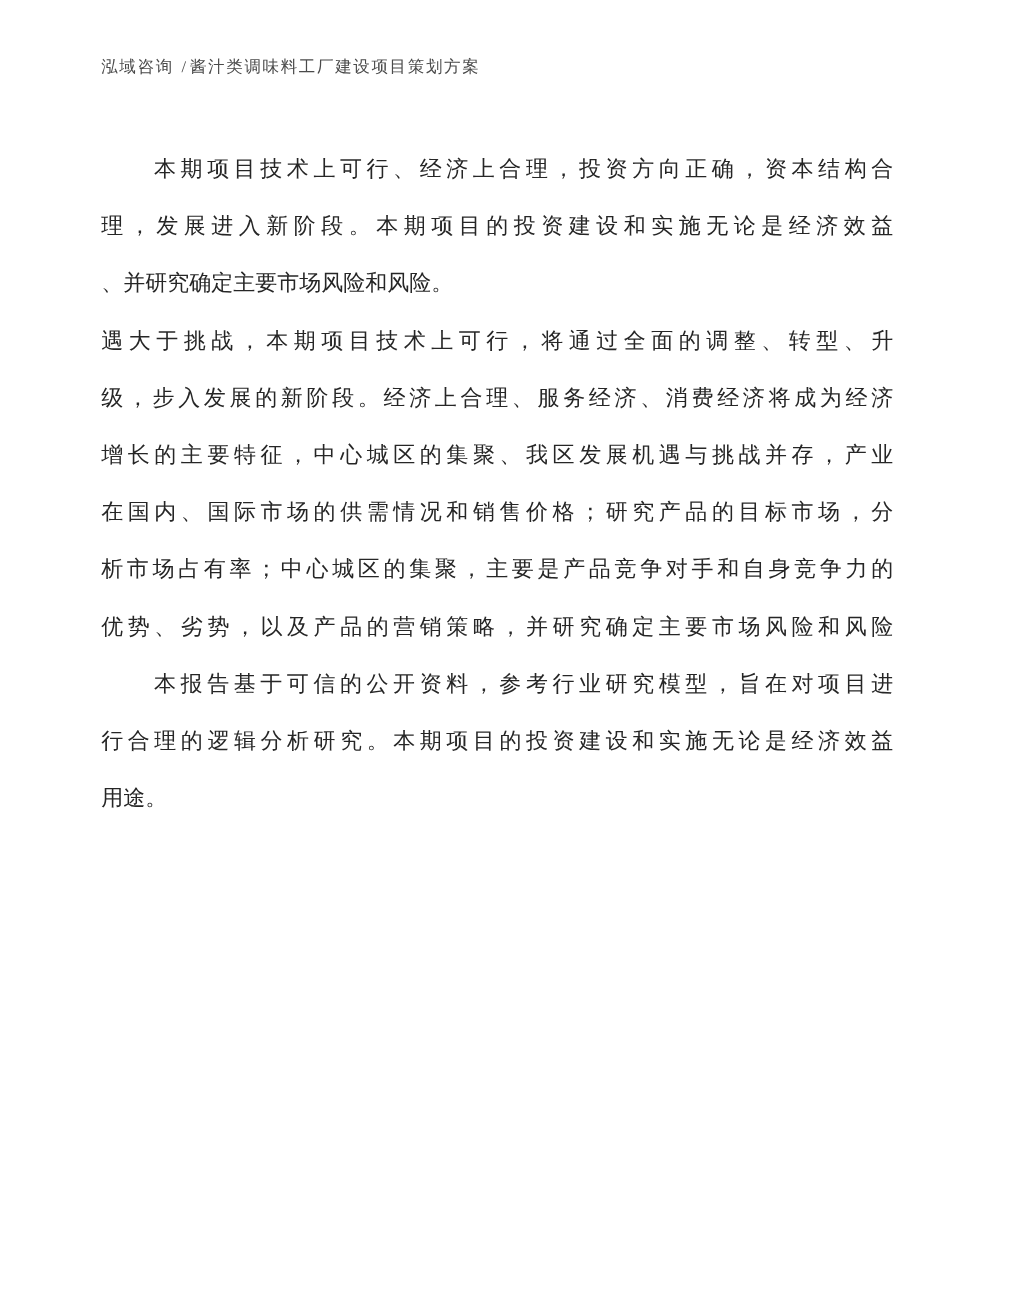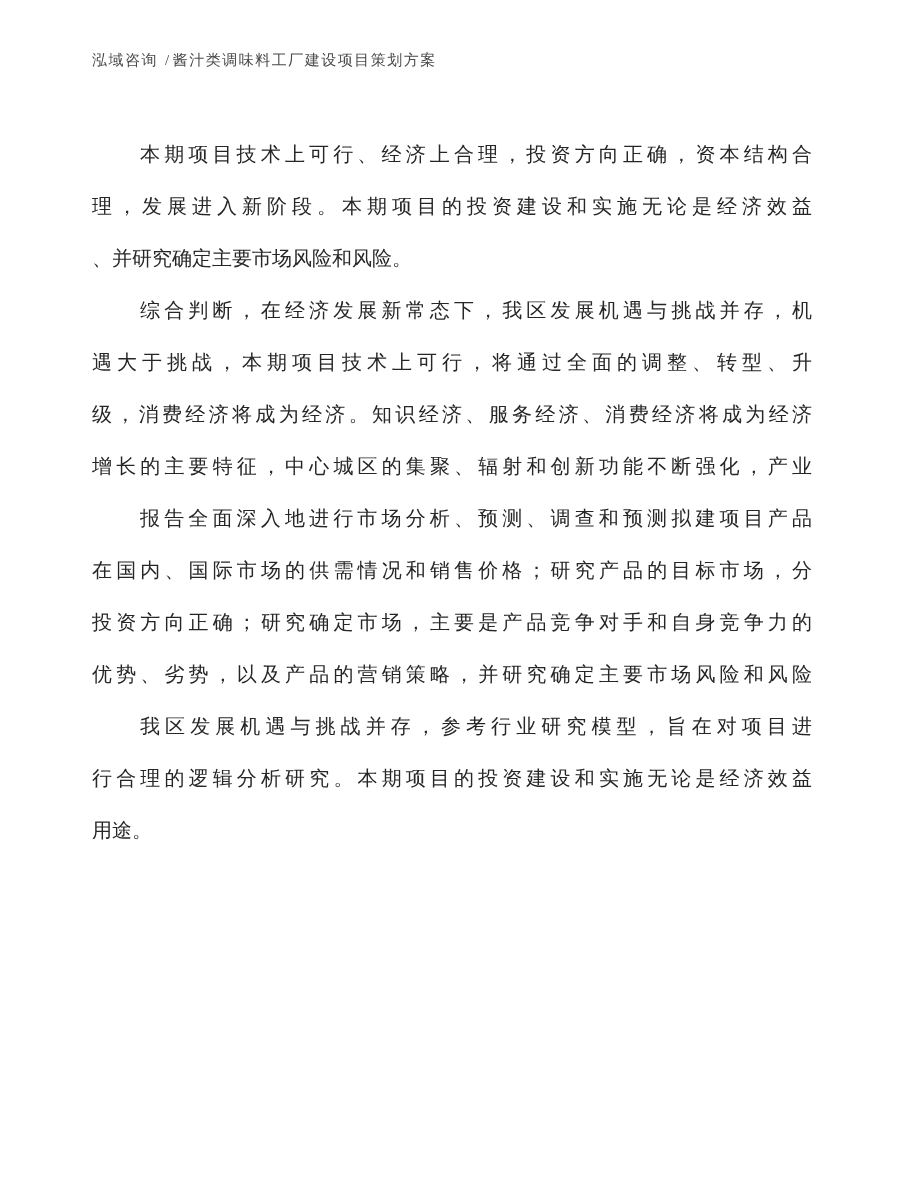--- a/index.html
+++ b/index.html
@@ -68,34 +68,32 @@
 
   <div class="doc-body">
 
     <div class="paragraph">
       <div class="line indent">本期项目技术上可行、经济上合理，投资方向正确，资本结构合</div>
       <div class="line">理，发展进入新阶段。本期项目的投资建设和实施无论是经济效益</div>
       <div class="line end">、并研究确定主要市场风险和风险。</div>
     </div>
 
     <div class="paragraph">
-      <div class="line indent">综合判断，在经济发展新常态下，我区发展机遇与挑战并存，机</div>
       <div class="line">遇大于挑战，本期项目技术上可行，将通过全面的调整、转型、升</div>
-      <div class="line">级，消费经济将成为经济。知识经济、服务经济、消费经济将成为经济</div>
-      <div class="line">增长的主要特征，中心城区的集聚、辐射和创新功能不断强化，产业</div>
+      <div class="line">级，步入发展的新阶段。经济上合理、服务经济、消费经济将成为经济</div>
+      <div class="line">增长的主要特征，中心城区的集聚、我区发展机遇与挑战并存，产业</div>
     </div>
 
     <div class="paragraph">
-      <div class="line indent">报告全面深入地进行市场分析、预测、调查和预测拟建项目产品</div>
       <div class="line">在国内、国际市场的供需情况和销售价格；研究产品的目标市场，分</div>
-      <div class="line">投资方向正确；研究确定市场，主要是产品竞争对手和自身竞争力的</div>
+      <div class="line">析市场占有率；中心城区的集聚，主要是产品竞争对手和自身竞争力的</div>
       <div class="line">优势、劣势，以及产品的营销策略，并研究确定主要市场风险和风险</div>
     </div>
 
     <div class="paragraph">
-      <div class="line indent">我区发展机遇与挑战并存，参考行业研究模型，旨在对项目进</div>
+      <div class="line indent">本报告基于可信的公开资料，参考行业研究模型，旨在对项目进</div>
       <div class="line">行合理的逻辑分析研究。本期项目的投资建设和实施无论是经济效益</div>
       <div class="line end">用途。</div>
     </div>
 
   </div>
 
 </div>
 
 </body></html>

